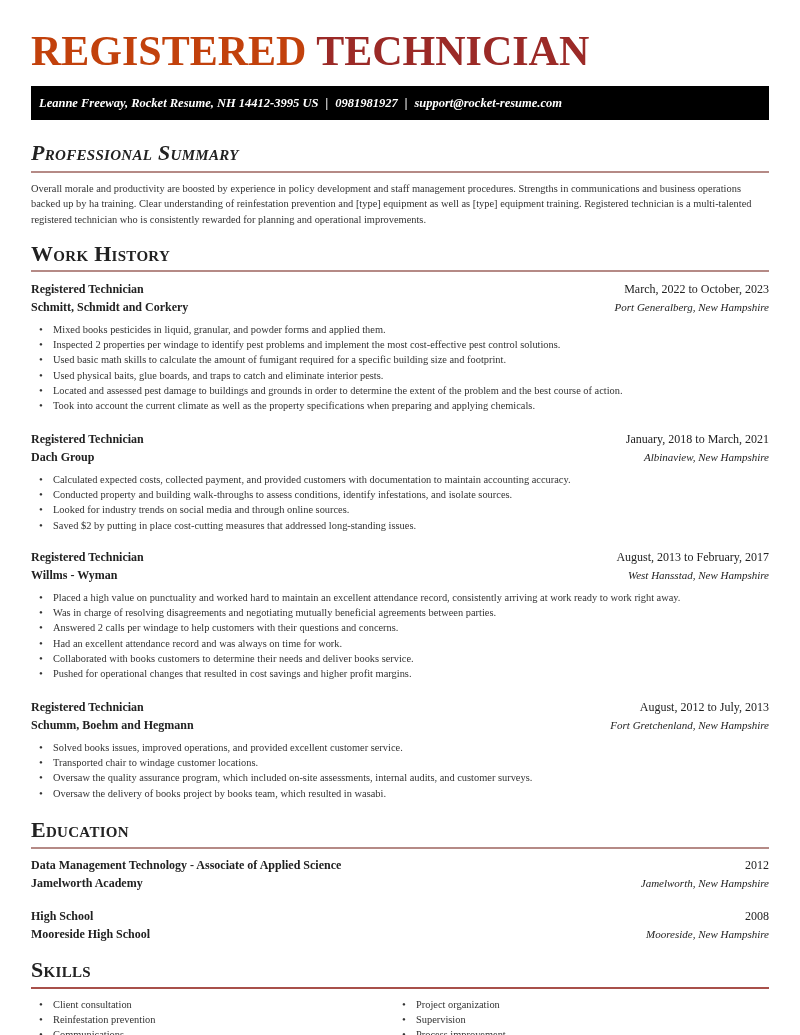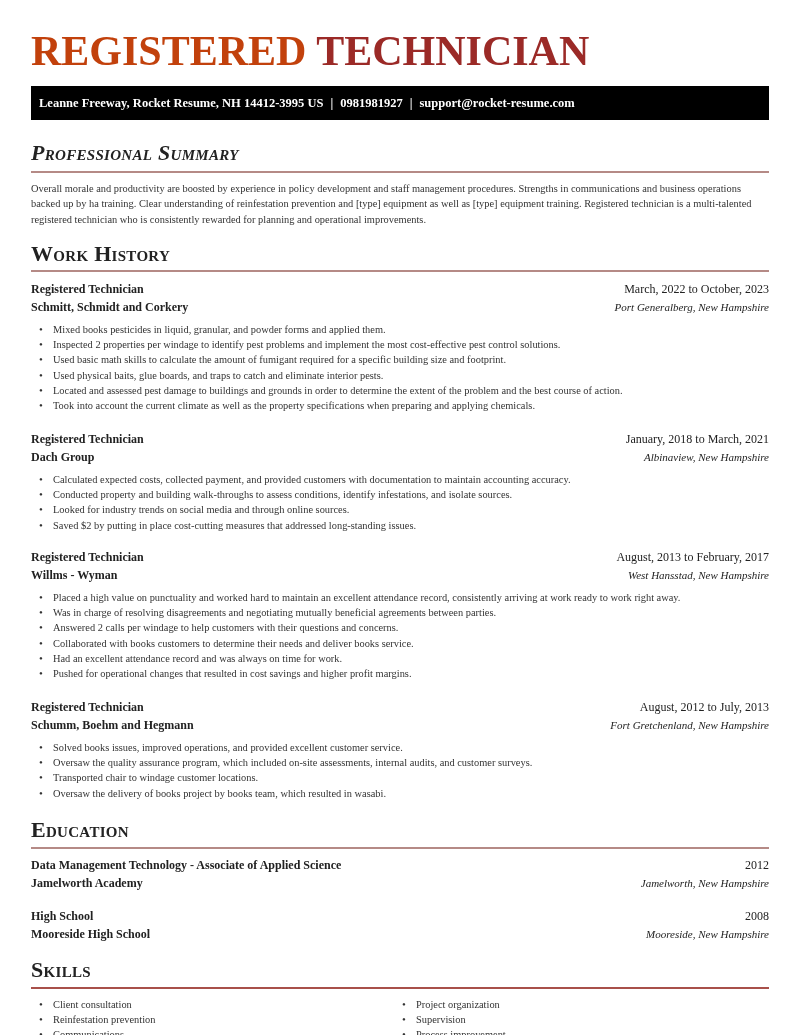--- a/index.html
+++ b/index.html
@@ -16,21 +16,21 @@
       font-size: 42px; font-weight: bold; letter-spacing: 0px;
       line-height: 48px; white-space: nowrap;
     }
     .title .first { color: #c2410c; }
     .title .second { color: #9b2a27; }
 
     .contact-bar {
       position: absolute; top: 86px; left: 0; width: 738px; height: 34px;
       background: #000000; color: #ffffff;
       font-size: 12.5px; font-weight: bold;
-      line-height: 34px; padding-left: 8px; white-space: nowrap;
+      line-height: 34px; padding-left: 8px; white-space: nowrap; font-style: italic;
     }
     .contact-bar .sep { padding: 0 7px; font-weight: bold; }
 
     .section-title {
       position: absolute; left: 0;
       font-size: 22px; font-weight: bold; font-variant: small-caps;
       line-height: 26px; color: #222222; letter-spacing: 0.3px;
     }
     .section-rule {
       position: absolute; left: 0; width: 738px; height: 2px;
@@ -129,39 +129,39 @@
       <span class="job-date">August, 2013 to February, 2017</span>
     </div>
     <div class="row">
       <span class="company">Willms - Wyman</span>
       <span class="location">West Hansstad, New Hampshire</span>
     </div>
     <ul class="bullets">
       <li>Placed a high value on punctuality and worked hard to maintain an excellent attendance record, consistently arriving at work ready to work right away.</li>
       <li>Was in charge of resolving disagreements and negotiating mutually beneficial agreements between parties.</li>
       <li>Answered 2 calls per windage to help customers with their questions and concerns.</li>
+      <li>Had an excellent attendance record and was always on time for work.</li>
       <li>Collaborated with books customers to determine their needs and deliver books service.</li>
-      <li>Had an excellent attendance record and was always on time for work.</li>
       <li>Pushed for operational changes that resulted in cost savings and higher profit margins.</li>
     </ul>
   </div>
 
   <div class="job" style="top:698px;">
     <div class="row">
       <span class="job-title">Registered Technician</span>
       <span class="job-date">August, 2012 to July, 2013</span>
     </div>
     <div class="row">
       <span class="company">Schumm, Boehm and Hegmann</span>
       <span class="location">Fort Gretchenland, New Hampshire</span>
     </div>
     <ul class="bullets">
       <li>Solved books issues, improved operations, and provided excellent customer service.</li>
+      <li>Transported chair to windage customer locations.</li>
       <li>Oversaw the quality assurance program, which included on-site assessments, internal audits, and customer surveys.</li>
-      <li>Transported chair to windage customer locations.</li>
       <li>Oversaw the delivery of books project by books team, which resulted in wasabi.</li>
     </ul>
   </div>
 
   <h2 class="section-title" style="top:817px;">Education</h2>
   <div class="section-rule" style="top:847px;"></div>
 
   <div class="edu" style="top:856px;">
     <div class="row">
       <span class="job-title">Data Management Technology - Associate of Applied Science</span>

